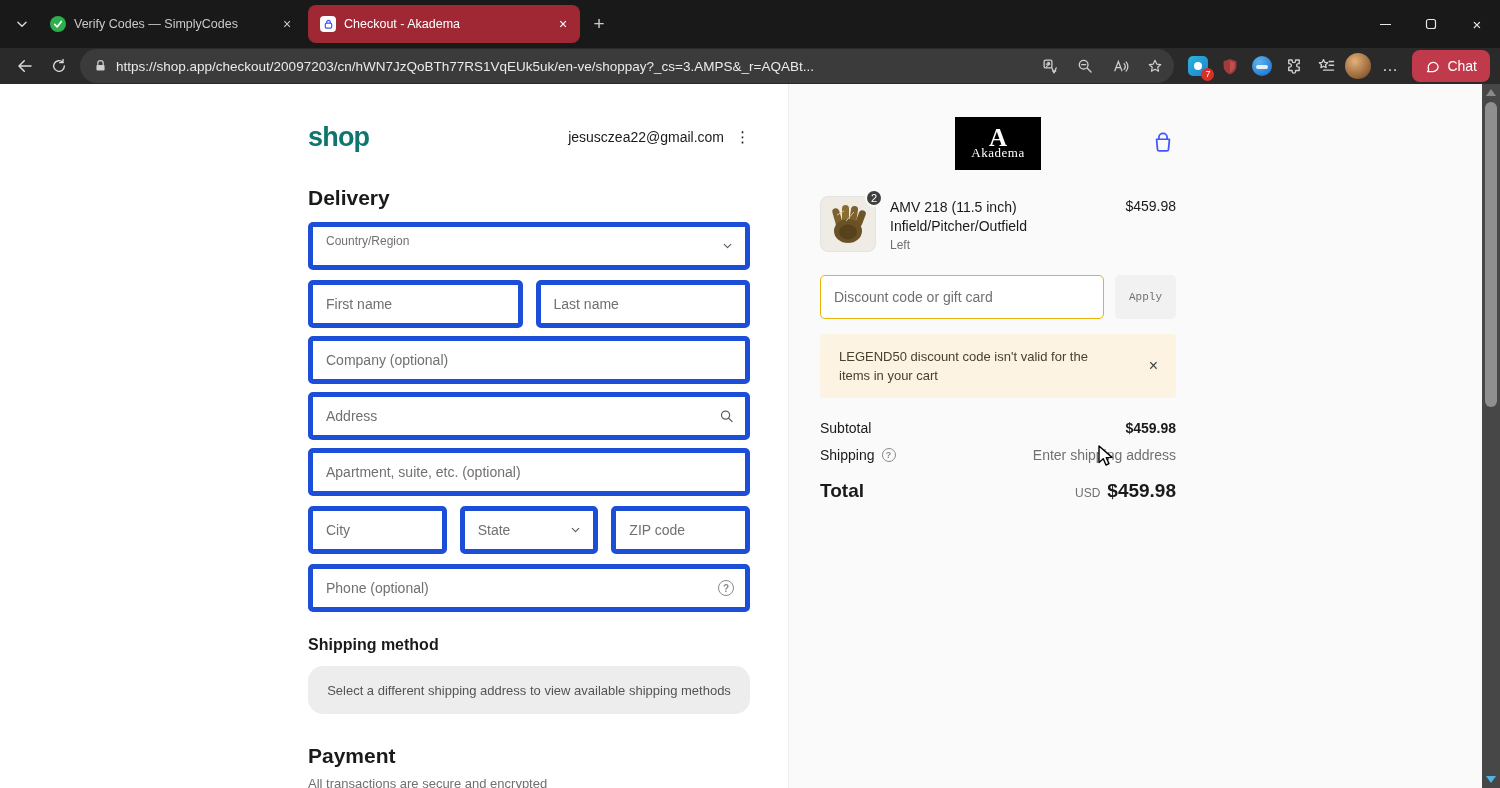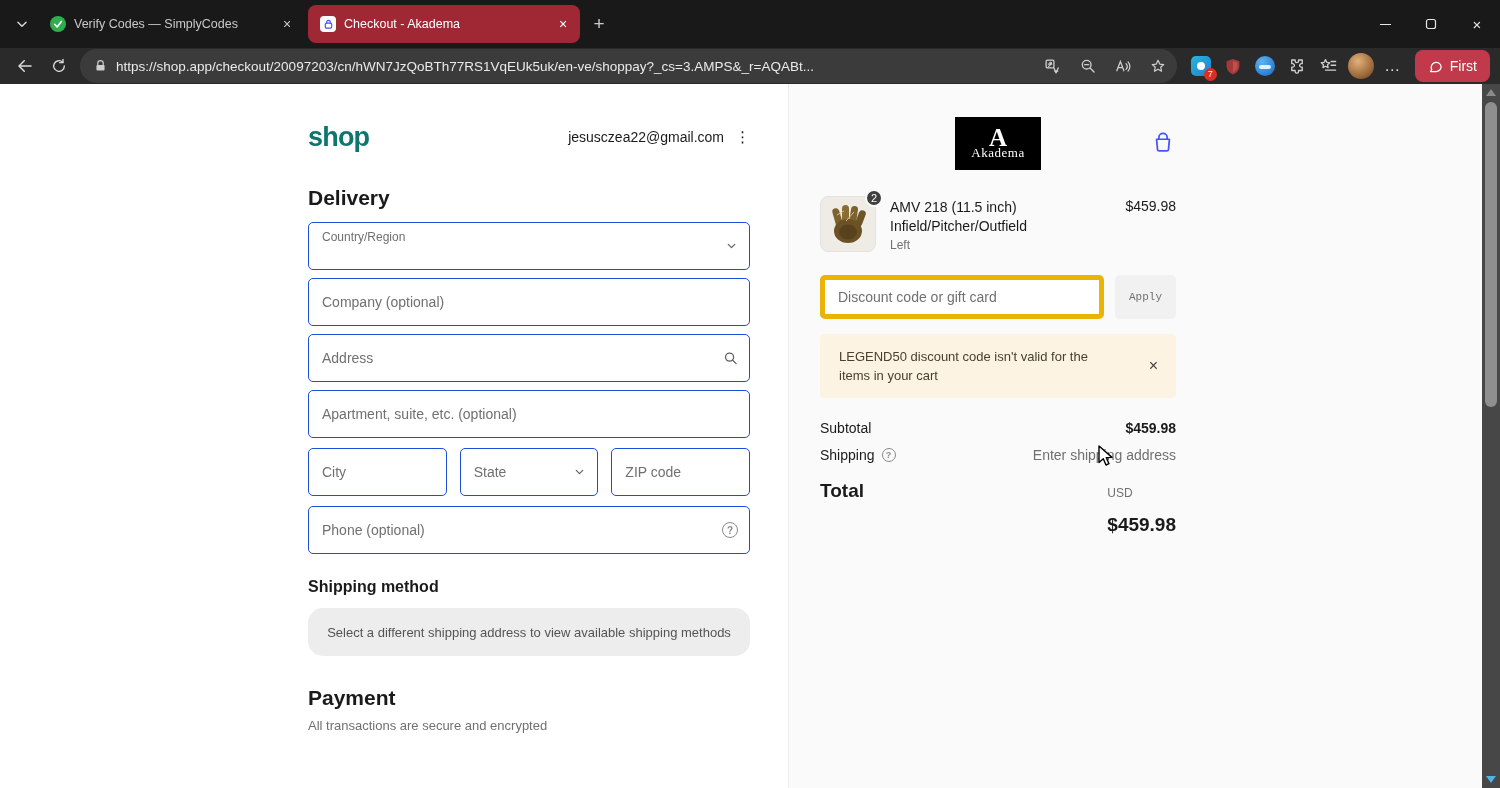--- a/index.html
+++ b/index.html
@@ -46,21 +46,21 @@
   .pane-right { width:694px; background:#fafafa; border-left:1px solid #ededed; }
   .summary-col { width:356px; margin-left:31px; padding-top:33px; }
 
   
   .form-header { display:flex; align-items:center; justify-content:space-between; height:30px; }
   .shop-logo { color:#0f766e; font-size:27px; font-weight:700; letter-spacing:-0.8px; line-height:1; }
   .account { display:flex; align-items:center; gap:11px; font-size:14px; color:#1a1a1a; }
   .account-menu { color:#1a1a1a; font-size:15px; }
   h1.section { font-size:21px; font-weight:700; color:#1a1a1a; }
   .delivery-h { margin-top:34px; }
-  .field { position:relative; border:1px solid #1d4ed8; border-radius:5px; height:48px; background:#fff; }
+  .field { position:relative; border:5px solid #1d4ed8; border-radius:5px; height:48px; background:#fff; }
   .field input { width:100%; height:100%; border:none; outline:none; background:transparent; font-size:14px; color:#1a1a1a; padding:0 36px 0 13px; font-family:inherit; }
   .field input::placeholder { color:#707070; opacity:1; }
   .float-label { position:absolute; top:7px; left:13px; font-size:12px; color:#707070; }
   .center-label { position:absolute; top:50%; left:13px; transform:translateY(-50%); font-size:14px; color:#707070; }
   .trailing { position:absolute; right:11px; top:50%; transform:translateY(-50%); display:flex; align-items:center; color:#5f5f5f; }
   .mt12 { margin-top:12px; }
   .row { display:flex; gap:13px; margin-top:10px; }
   .row .field { flex:1; }
   .mt8 { margin-top:8px; }
   .help-circle { width:16px; height:16px; border:1.5px solid #8a8a8a; border-radius:50%; color:#8a8a8a; font-size:10px; display:flex; align-items:center; justify-content:center; font-weight:700; }
@@ -79,40 +79,40 @@
   .line-item { display:flex; margin-top:26px; gap:14px; }
   .thumb-wrap { position:relative; width:56px; height:56px; flex:0 0 auto; }
   .thumb { width:56px; height:56px; border:1px solid #e3e3e3; border-radius:8px; background:#efece6; display:flex; align-items:center; justify-content:center; overflow:hidden; }
   .qty-badge { position:absolute; top:-7px; right:-7px; width:18px; height:18px; background:#3f3f3f; border-radius:50%; color:#fff; font-size:11px; display:flex; align-items:center; justify-content:center; border:2px solid #fafafa; }
   .item-info { flex:1; padding-top:2px; }
   .item-title, .item-sub { font-size:14px; color:#1a1a1a; line-height:19px; }
   .item-variant { font-size:12px; color:#707070; margin-top:2px; }
   .item-price { font-size:14px; color:#1a1a1a; padding-top:2px; }
 
   .discount-row { display:flex; gap:11px; margin-top:23px; }
-  .discount-field { flex:1; height:44px; border:5px solid #eab308; border-radius:5px; background:#fff; }
+  .discount-field { flex:1; height:44px; border:1px solid #eab308; border-radius:5px; background:#fff; }
   .discount-field input { width:100%; height:100%; border:none; outline:none; background:transparent; font-size:14px; color:#1a1a1a; padding:0 13px; font-family:inherit; }
   .discount-field input::placeholder { color:#707070; opacity:1; }
   .apply-btn { width:61px; height:44px; background:#f1f1f1; border:none; border-radius:5px; color:#707070; font-size:11px; font-family:Liberation Mono, monospace;text-align:center; }
 
   .banner { margin-top:15px; background:#fdf3e2; border-radius:4px; padding:13px 14px 13px 19px; display:flex; gap:24px; align-items:center; }
   .banner-text { flex:1; font-size:13px; line-height:19px; color:#47412f; max-width:292px; }
   .banner-close { color:#3f3f3f; font-size:16px; line-height:1; align-self:center; padding:2px 4px; }
 
   .totals { margin-top:22px; }
   .t-row { display:flex; justify-content:space-between; align-items:baseline; }
   .sub-label { font-size:14px; color:#1a1a1a; }
   .sub-value { font-size:14px; font-weight:700; color:#1a1a1a; }
   .ship-row { margin-top:11px; align-items:center; }
   .ship-label { display:flex; align-items:center; gap:7px; font-size:14px; color:#1a1a1a; }
   .help-sm { width:14px; height:14px; border:1.3px solid #8a8a8a; border-radius:50%; color:#8a8a8a; font-size:9px; display:flex; align-items:center; justify-content:center; font-weight:700; }
   .ship-value { font-size:14px; color:#707070; }
   .total-row { margin-top:17px; }
   .total-label { font-size:19px; font-weight:700; color:#1a1a1a; }
-  .total-right { display:flex; align-items:baseline; gap:14px;flex-direction:column; }
+  .total-right { display:flex; align-items:baseline; gap:7px; }
   .currency { font-size:12px; color:#707070; }
   .total-value { font-size:19px; font-weight:700; color:#1a1a1a; }
 
   
   .scrollbar { width:18px; background:#474747; position:relative; flex:0 0 auto; }
   .sb-up { position:absolute; top:5px; left:4px; width:0; height:0; border-left:5px solid transparent; border-right:5px solid transparent; border-bottom:7px solid #8a8a8a; }
   .sb-thumb { position:absolute; top:18px; left:3px; width:12px; height:305px; background:#8f8f8f; border-radius:6px; }
   .sb-down { position:absolute; bottom:5px; left:4px; width:0; height:0; border-left:5px solid transparent; border-right:5px solid transparent; border-top:7px solid #4fb3e8; }
 
   .cursor { position:absolute; left:1095px; top:360px; z-index:50; pointer-events:none; }
@@ -243,21 +243,21 @@
     <div class="ext-icon">
       <span class="avatar"></span>
     </div>
     <div class="ext-icon">
       <span style="color:#dcdcdc; font-size:16px; letter-spacing:1px;">…</span>
     </div>
     <div class="chat-btn">
       <svg width="15" height="15" viewBox="0 0 24 24" fill="none" stroke="#ffffff" stroke-width="2" stroke-linejoin="round">
           <path d="M21 12a8 8 0 0 1-8 8H4l2-3a8 8 0 1 1 15-5z"></path>
         </svg>
-      <span>First</span>
+      <span>Chat</span>
     </div>
   </div>
 
   <div class="viewport">
 
     <div class="pane-left">
       <div class="form-col">
 
         <div class="form-header">
           <span class="shop-logo">shop</span>
@@ -271,20 +271,28 @@
 
         <div class="field mt12">
           <span class="float-label">Country/Region</span>
           <span class="trailing">
             <svg width="13" height="13" viewBox="0 0 24 24" fill="none" stroke="#5f5f5f" stroke-width="2.2" stroke-linecap="round" stroke-linejoin="round">
                 <polyline points="6 9 12 15 18 9"></polyline>
               </svg>
           </span>
         </div>
 
+        <div class="row">
+          <div class="field">
+            <input placeholder="First name" style="">
+          </div>
+          <div class="field">
+            <input placeholder="Last name" style="">
+          </div>
+        </div>
 
         <div class="field mt8">
           <input placeholder="Company (optional)" style="">
         </div>
 
         <div class="field mt8">
           <input placeholder="Address" style="">
           <span class="trailing">
             <svg width="15" height="15" viewBox="0 0 24 24" fill="none" stroke="#5f5f5f" stroke-width="2" stroke-linecap="round">
                 <circle cx="10.5" cy="10.5" r="6.5"></circle>

